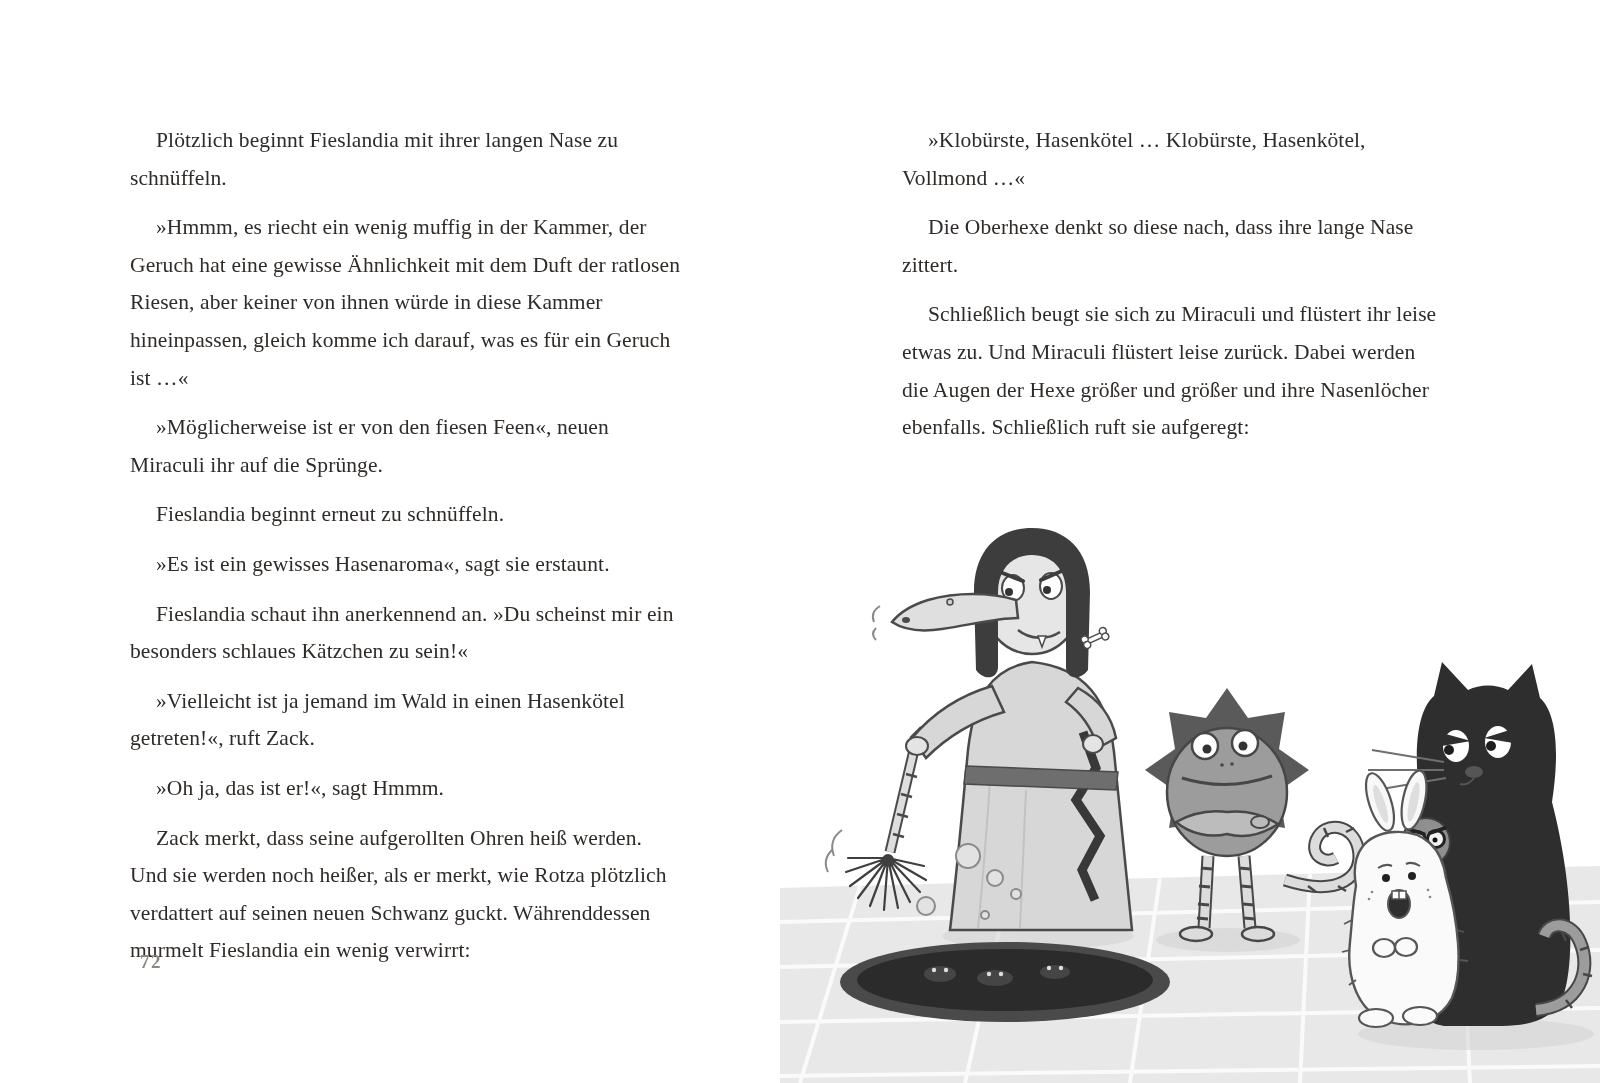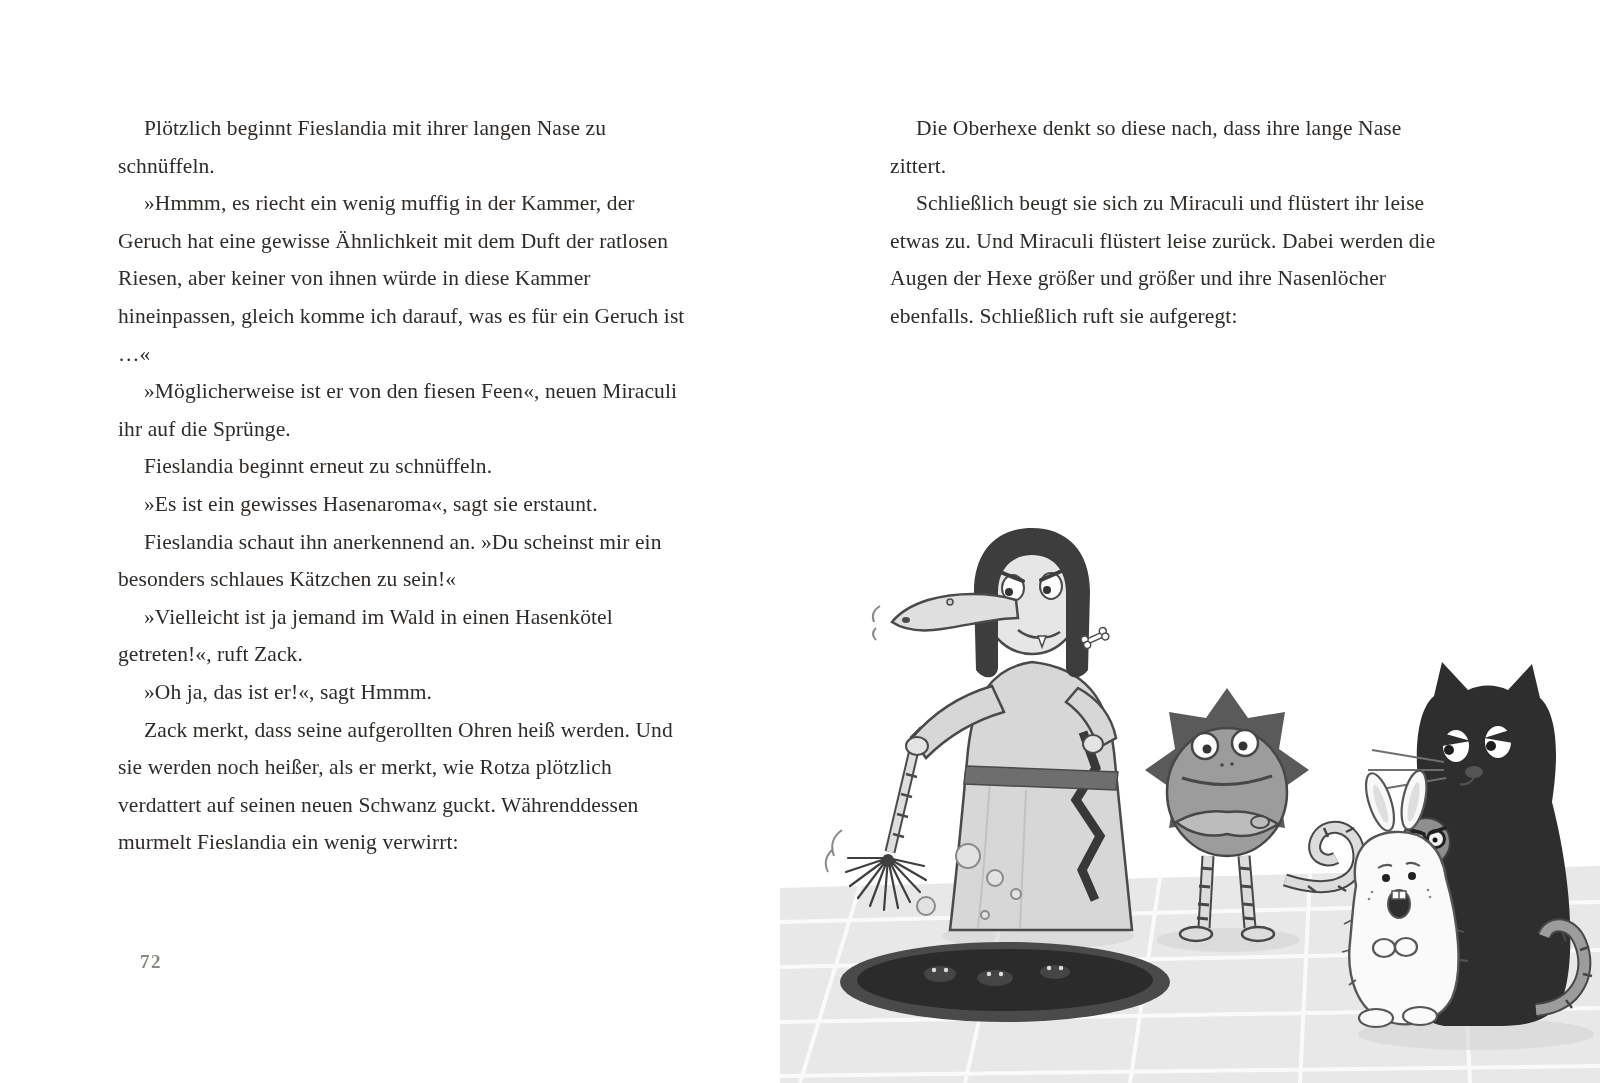--- a/index.html
+++ b/index.html
@@ -13,21 +13,21 @@
     color: #2f2b28;
   }
   .text-block {
     position: absolute;
     top: 110px;
     font-size: 21.5px;
     line-height: 37.6px;
     letter-spacing: 0.1px;
     text-align: left;
   }
-  .text-block p { margin: 0; text-indent: 26px; }
+  .text-block p { margin: 12px; text-indent: 26px; }
   .left-col  { left: 118px; width: 575px; }
   .right-col { left: 890px; width: 568px; }
   .page-number {
     position: absolute;
     left: 140px; top: 951px;
     font-size: 19px;
     font-weight: bold;
     color: #8b8781;
     letter-spacing: 1.5px;
     text-align: right;
@@ -55,20 +55,21 @@
       <p>Fieslandia schaut ihn anerkennend an. »Du scheinst mir ein besonders schlaues Kätzchen zu sein!«</p>
       <p>»Vielleicht ist ja jemand im Wald in einen Hasenkötel getreten!«, ruft Zack.</p>
       <p>»Oh ja, das ist er!«, sagt Hmmm.</p>
       <p>Zack merkt, dass seine aufgerollten Ohren heiß werden. Und sie werden noch heißer, als er merkt, wie Rotza plötzlich verdattert auf seinen neuen Schwanz guckt. Währenddessen murmelt Fieslandia ein wenig verwirrt:</p>
     </div>
     <div class="page-number">72</div>
   </section>
 
   <section>
     <div class="text-block right-col">
+      <p>»Klobürste, Hasenkötel … Klobürste, Hasenkötel, Vollmond …«</p>
       <p>Die Oberhexe denkt so diese nach, dass ihre lange Nase zittert.</p>
       <p>Schließlich beugt sie sich zu Miraculi und flüstert ihr leise etwas zu. Und Miraculi flüstert leise zurück. Dabei werden die Augen der Hexe größer und größer und ihre Nasenlöcher ebenfalls. Schließlich ruft sie aufgeregt:</p>
     </div>
 
     <figure class="illustration">
       <svg viewBox="0 0 820 633" xmlns="http://www.w3.org/2000/svg">
 
         <g>
           <polygon points="0,438 820,416 820,633 0,633" fill="#e8e8e8"></polygon>
           <path d="M0,472 L820,452 M0,517 L820,500 M0,572 L820,558 M0,626 L820,616" stroke="#fafafa" stroke-width="4" fill="none"></path>

